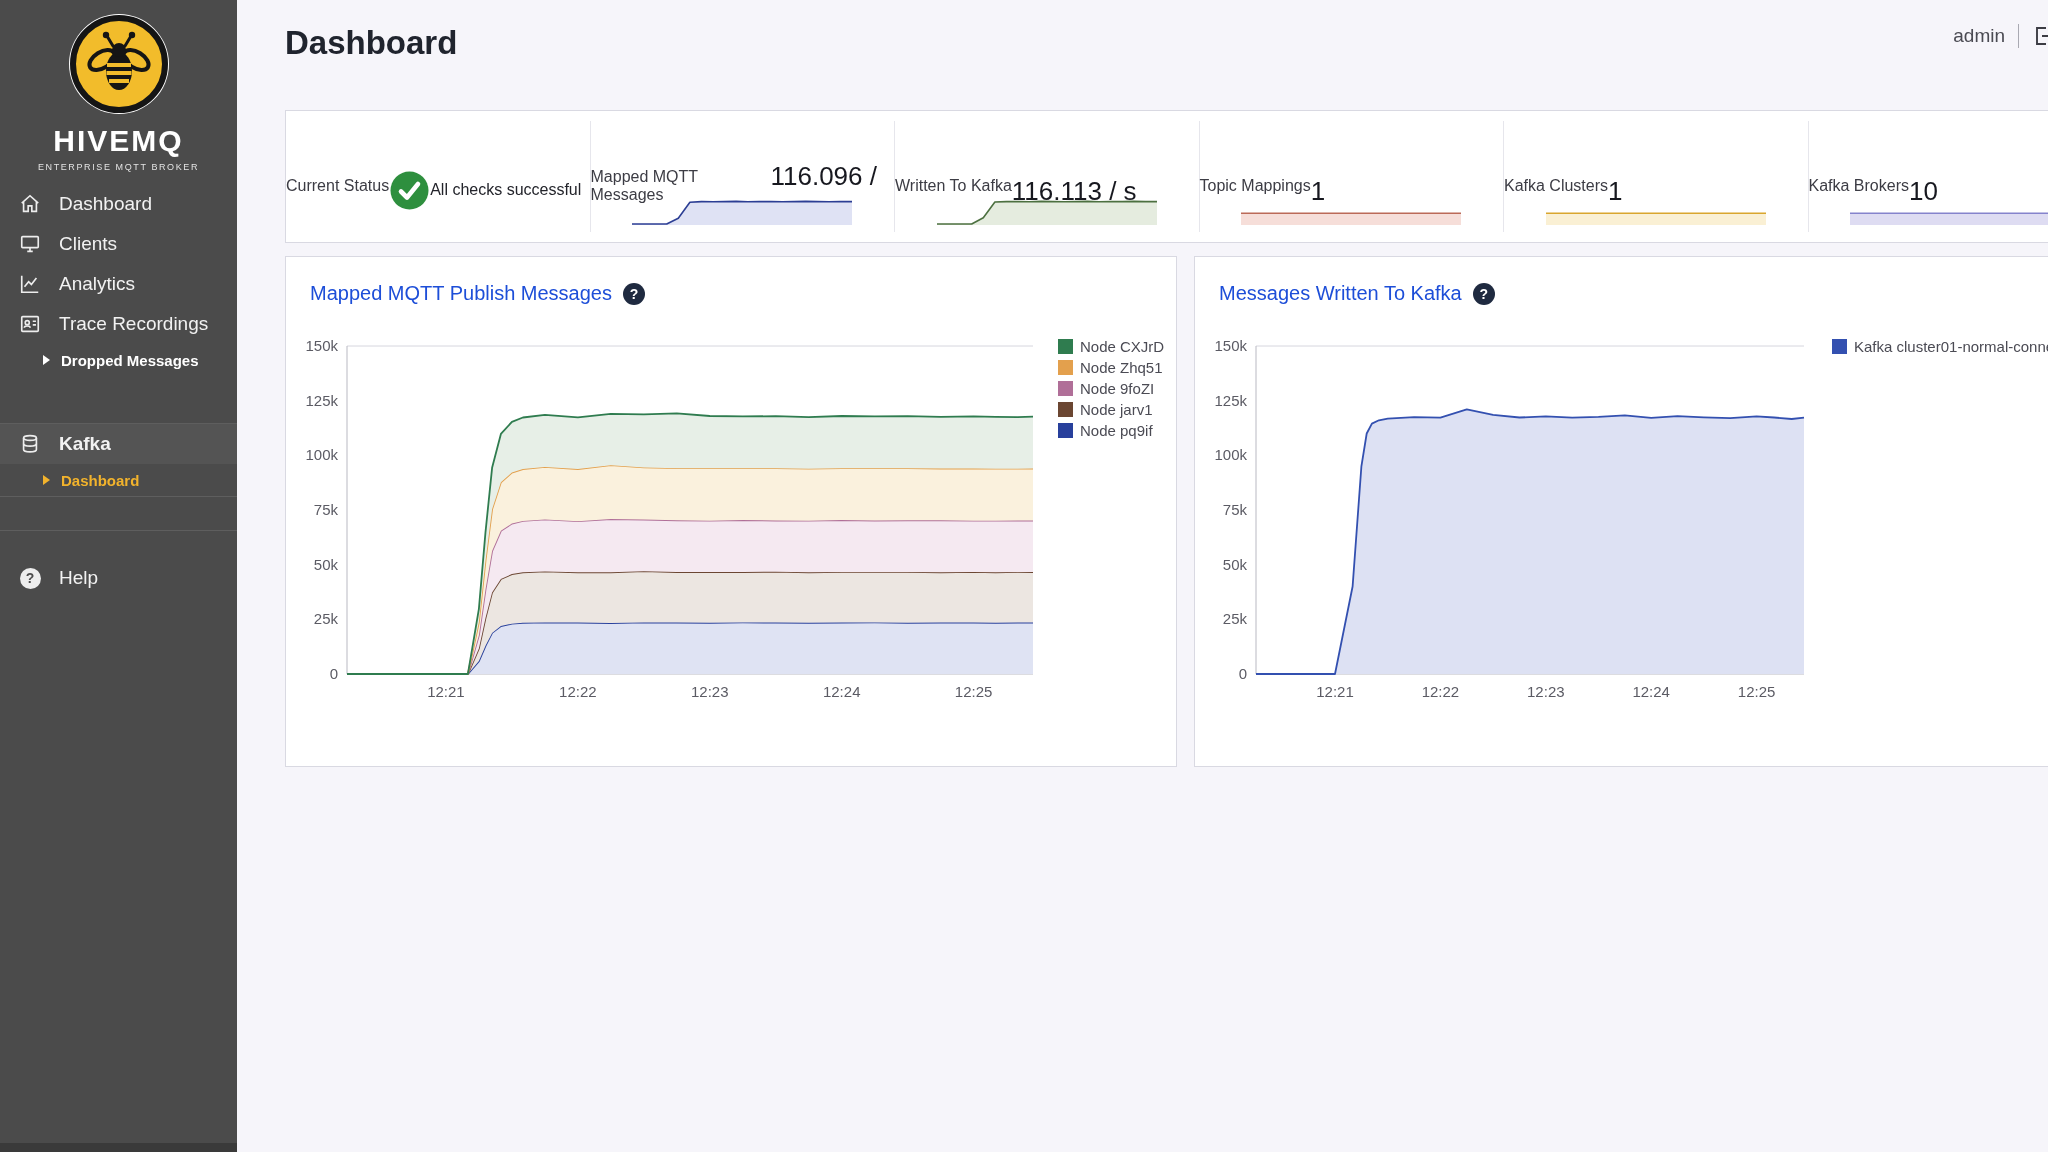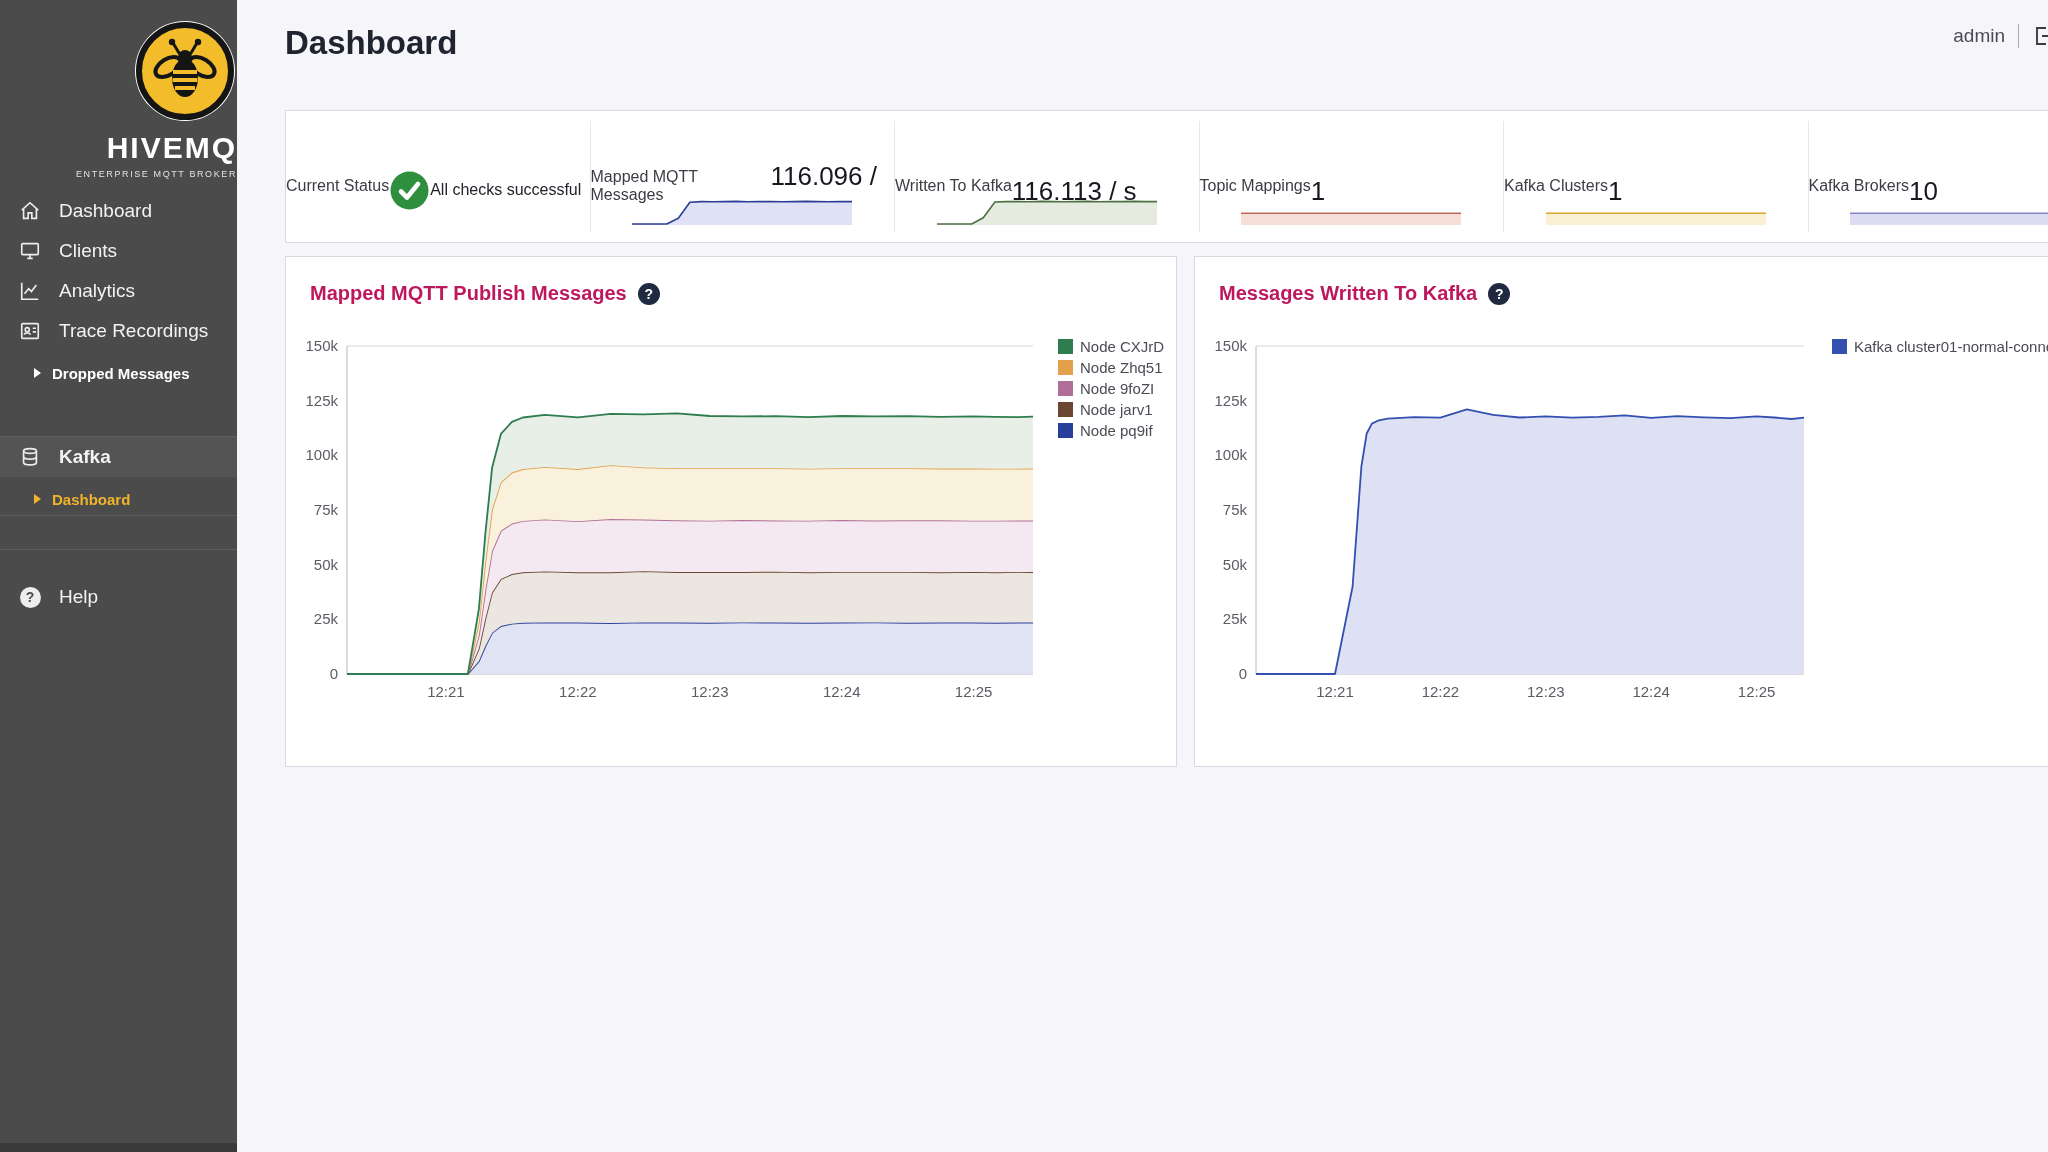--- a/index.html
+++ b/index.html
@@ -2,29 +2,29 @@
 <html><head>
 <meta charset="utf-8">
 <style>
   html,body{margin:0;padding:0;}
   body{
     width:2048px;height:1152px;overflow:hidden;background:#f6f5fa;
     font-family:"Liberation Sans",sans-serif;position:relative;
   }
   
   .sidebar{position:fixed;left:0;top:0;width:237px;height:1152px;background:#4b4b4b;z-index:10;}
-  .logo{padding-top:12px;text-align:right;color:#fff;margin-top:7px;}
+  .logo{padding-top:12px;text-align:center;color:#fff;}
   .logo-title{font-size:30px;font-weight:700;letter-spacing:2px;margin-top:4px;}
   .logo-sub{font-size:9px;letter-spacing:1.6px;color:#e3e3e3;margin-top:4px;}
   .nav{margin-top:12px;}
   .nav-item{display:flex;align-items:center;height:40px;padding-left:18px;gap:17px;
     color:#f2f2f2;font-size:19px;cursor:pointer;}
   .nicon{width:24px;display:flex;justify-content:center;align-items:center;}
-  .sub-item{display:flex;align-items:center;height:32px;padding-left:34px;gap:11px;
-    font-size:15px;font-weight:700;color:#fff;cursor:pointer;margin-top:6px;}
+  .sub-item{display:flex;align-items:center;height:32px;padding-left:43px;gap:11px;
+    font-size:15px;font-weight:700;color:#fff;cursor:pointer;}
   .tri{width:0;height:0;border-left:7px solid #fff;border-top:5px solid transparent;border-bottom:5px solid transparent;}
   .tri.gold{border-left-color:#f2b32c;}
   .sep{border-top:1px solid #5e5e5e;}
   .sep1{margin-top:47px;}
   .sep3{margin-top:33px;}
   .kafka-item{background:rgba(255,255,255,0.05);font-weight:700;}
   .gold-text{color:#f2b32c;}
   .help-row{margin-top:27px;}
   .help-circle{width:21px;height:21px;border-radius:50%;background:#ededed;color:#4b4b4b;
     font-size:14px;font-weight:700;display:flex;align-items:center;justify-content:center;}
@@ -44,21 +44,21 @@
   .stitle{font-size:16px;color:#3c3c44;}
   .svalue{font-size:26px;color:#17181f;margin-top:11px;}
   .scaption{font-size:16px;color:#23242b;margin-top:7px;}
   .scheck{margin-top:8px;line-height:0;}
   .spark{position:absolute;bottom:17px;left:50%;transform:translateX(-50%);}
   .vsep{width:1px;background:#e6e6ec;margin:10px 0;}
   
   .charts-row{display:flex;gap:17px;margin:13px 0 0 48px;}
   .panel{width:904px;height:511px;background:#fff;border:1px solid #d9d9e2;box-sizing:border-box;}
   .ptitle-row{display:flex;align-items:center;padding:25px 0 0 24px;}
-  .ptitle{font-size:20px;font-weight:700;color:#be185d;margin:0;}
+  .ptitle{font-size:20px;font-weight:400;color:#1d4ed8;margin:0;}
   .phelp{width:22px;height:22px;border-radius:50%;background:#1f2a40;color:#fff;font-size:14px;
     font-weight:700;display:inline-flex;align-items:center;justify-content:center;margin-left:11px;cursor:pointer;}
   .bigchart{display:block;margin-top:8px;overflow:visible;}
   svg text{font-family:"Liberation Sans",sans-serif;}
   .axis{font-size:15px;fill:#5b5b64;}
   .legend{font-size:15px;fill:#4b4b54;}
 </style>
 </head>
 <body>
 

